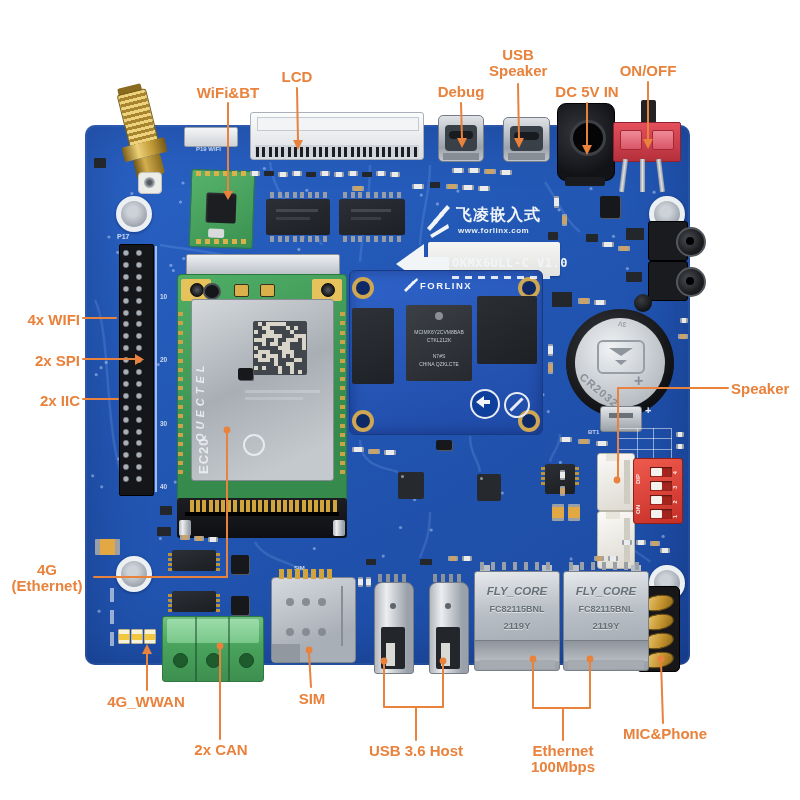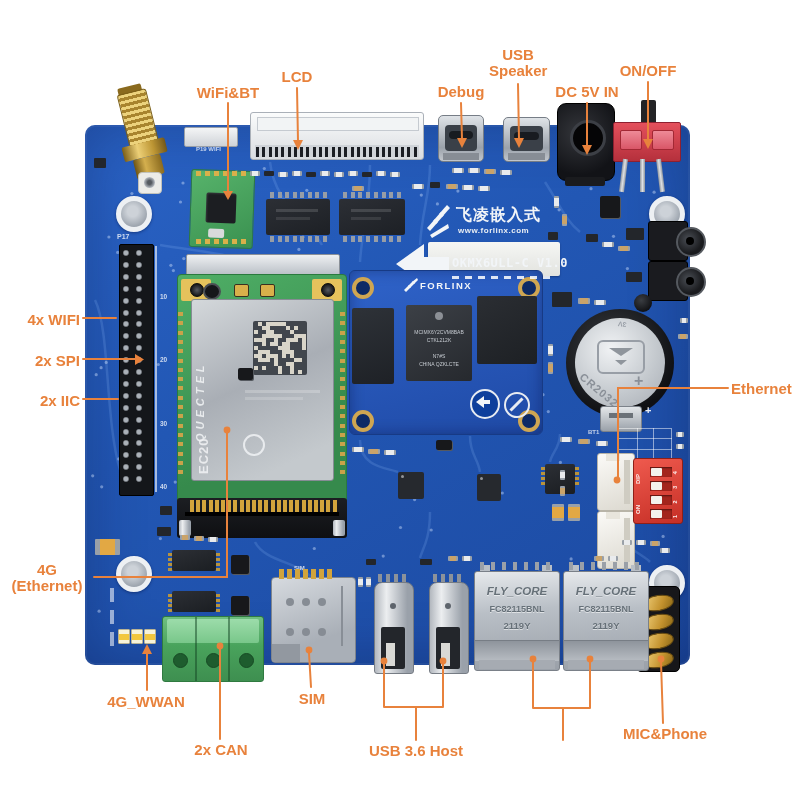--- a/index.html
+++ b/index.html
@@ -748,21 +748,22 @@
 
   <div class="ann" style="left:228px;top:85px;transform:translateX(-50%);">WiFi&amp;BT</div>
   <div class="ann" style="left:297px;top:69px;transform:translateX(-50%);">LCD</div>
   <div class="ann" style="left:461px;top:84px;transform:translateX(-50%);">Debug</div>
   <div class="ann" style="left:518px;top:47px;width:58px;transform:translateX(-50%);">USB Speaker</div>
   <div class="ann" style="left:587px;top:84px;transform:translateX(-50%);white-space:nowrap;">DC 5V IN</div>
   <div class="ann" style="left:648px;top:63px;transform:translateX(-50%);">ON/OFF</div>
   <div class="ann-r" style="top:311px;">4x WIFI</div>
   <div class="ann-r" style="top:352px;">2x SPI</div>
   <div class="ann-r" style="top:392px;">2x IIC</div>
-  <div class="ann" style="left:731px;top:381px;text-align:left;">Ethernet</div>
+  <div class="ann" style="left:731px;top:381px;text-align:left;">Speaker</div>
   <div class="ann" style="left:8px;top:562px;width:78px;">4G (Ethernet)</div>
   <div class="ann" style="left:146px;top:694px;transform:translateX(-50%);white-space:nowrap;">4G_WWAN</div>
   <div class="ann" style="left:221px;top:742px;transform:translateX(-50%);white-space:nowrap;">2x CAN</div>
   <div class="ann" style="left:312px;top:691px;transform:translateX(-50%);">SIM</div>
   <div class="ann" style="left:416px;top:743px;transform:translateX(-50%);white-space:nowrap;">USB 3.6 Host</div>
+  <div class="ann" style="left:563px;top:743px;width:82px;transform:translateX(-50%);">Ethernet 100Mbps</div>
   <div class="ann" style="left:665px;top:726px;transform:translateX(-50%);white-space:nowrap;">MIC&amp;Phone</div>
 
 </div>
 
 </body></html>

